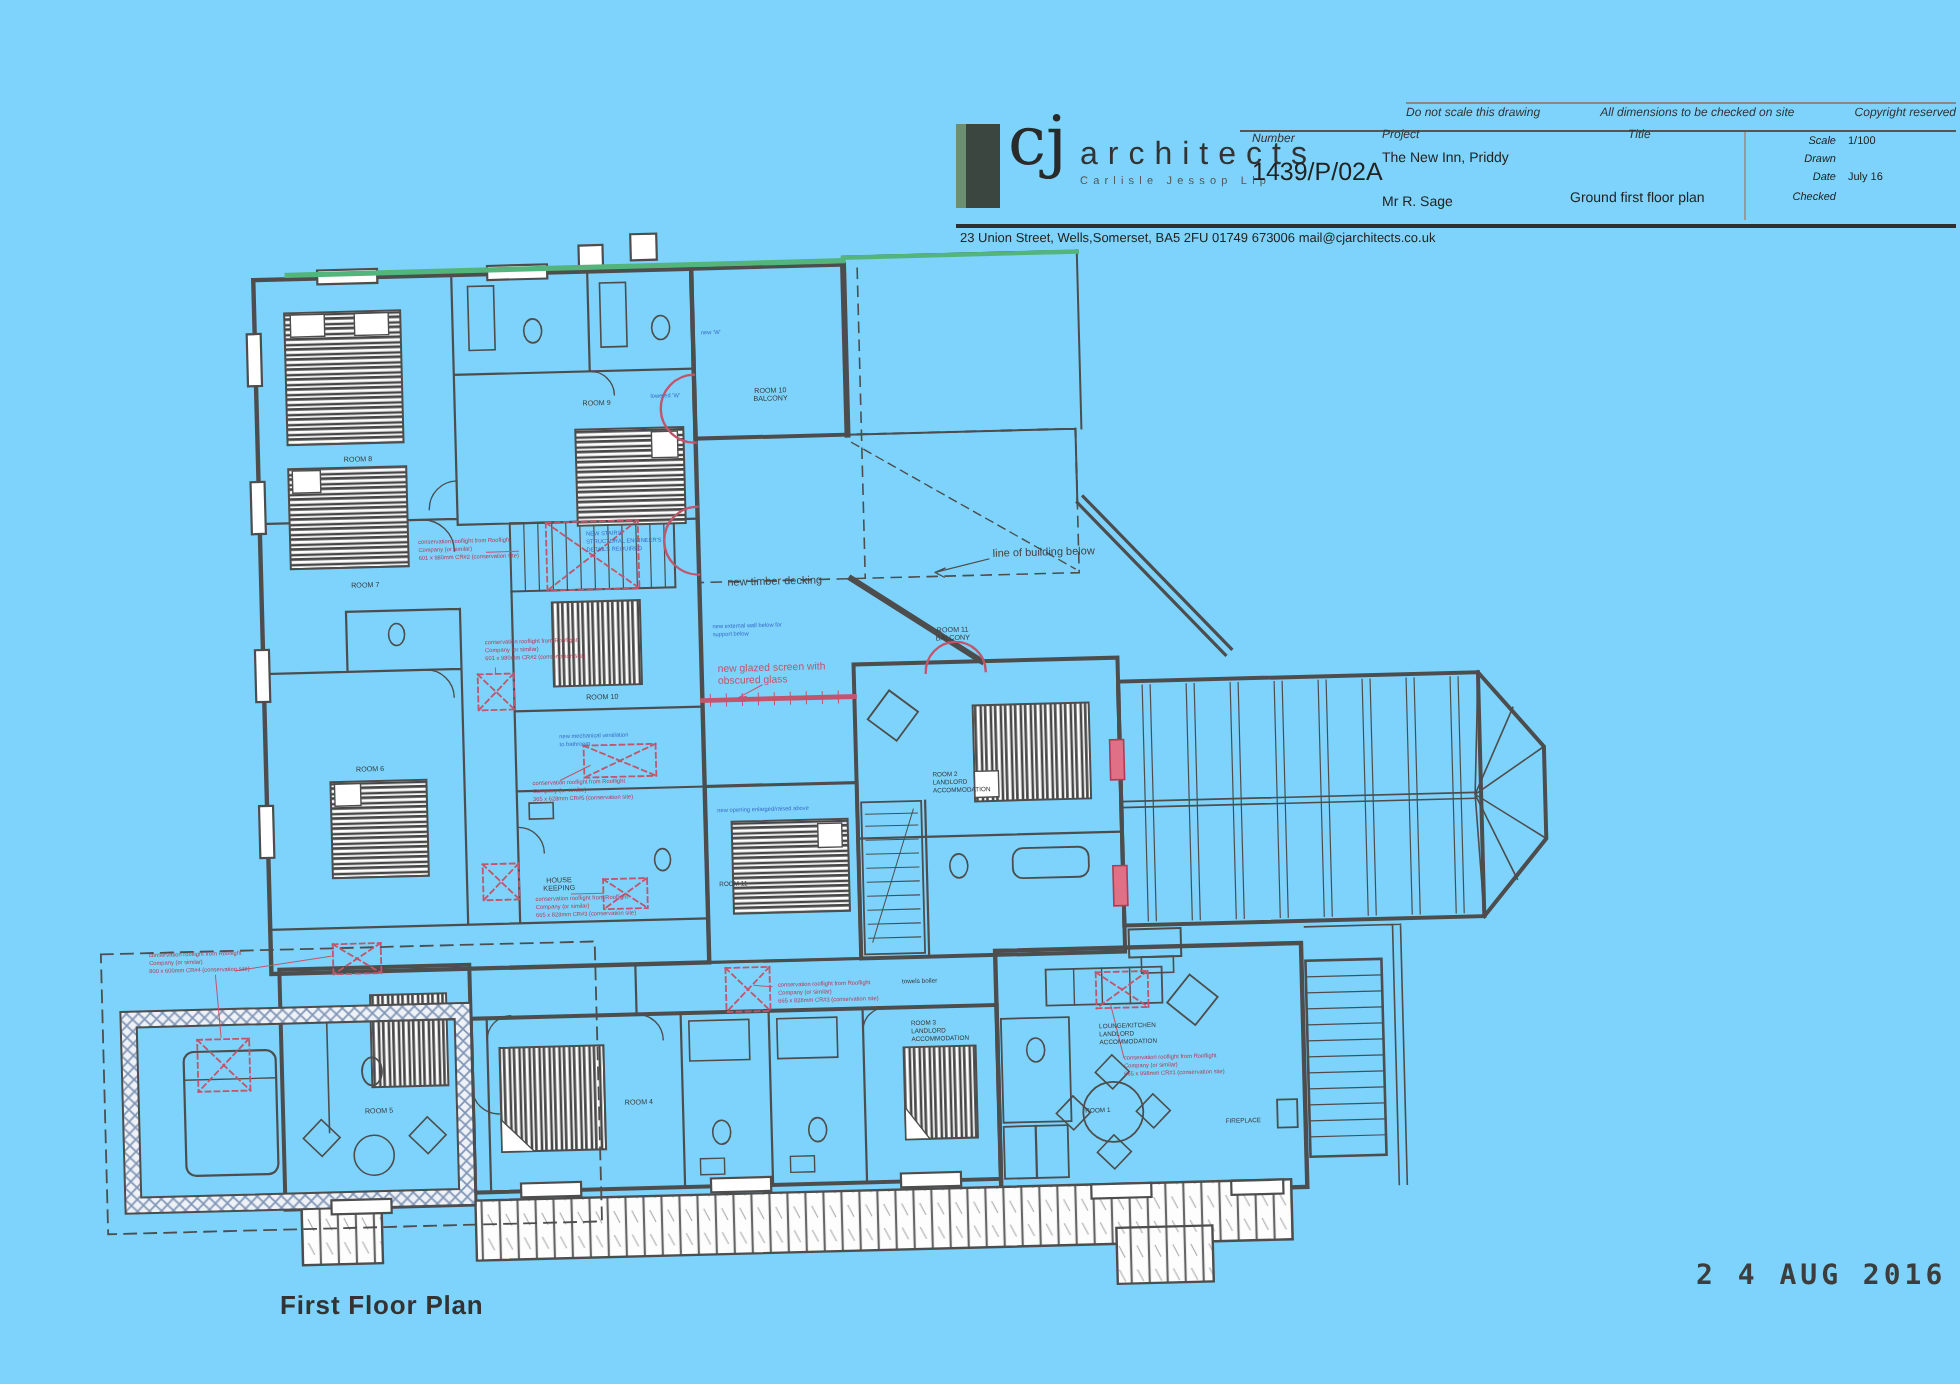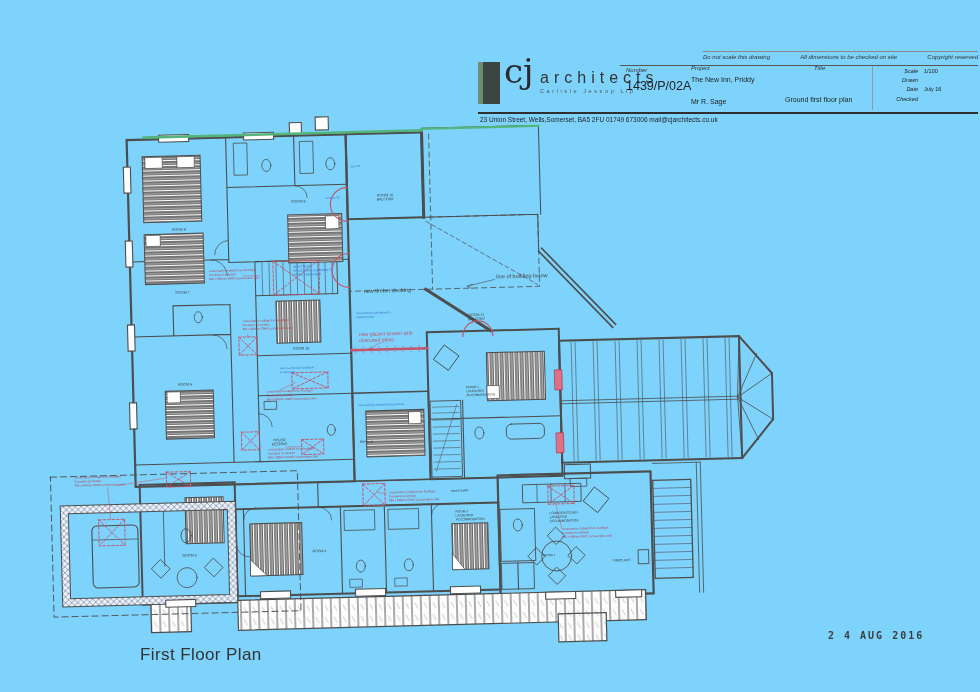--- a/index.html
+++ b/index.html
@@ -20,23 +20,23 @@
   .tb-sub{position:absolute;left:62px;top:38px;font-size:5.5px;letter-spacing:2.6px;color:#555;}
   .tb-lab{position:absolute;font-size:6px;font-style:italic;color:#333;}
   .tb-val{position:absolute;font-size:7px;color:#222;}
   .tb-number{position:absolute;left:148px;top:29px;font-size:12.5px;color:#222;}
   .tb-meta{position:absolute;left:398px;top:18px;width:100px;font-size:5.5px;color:#222;}
   .tb-meta .row{display:flex;margin-bottom:3.2px;}
   .tb-meta .ml{width:42px;text-align:right;font-style:italic;padding-right:6px;}
   .tb-div{position:absolute;left:394px;top:16px;height:44px;border-left:0.5px solid #999;}
   .tb-addr{position:absolute;left:2px;top:66px;font-size:6.5px;color:#222;}
 
-  .plan-title{position:absolute;left:140px;top:645px;font-size:17px;color:#333;letter-spacing:0.4px;}
-  .stamp{position:absolute;left:828px;top:630px;font-family:"DejaVu Sans Mono",monospace;
-         font-size:10px;font-weight:bold;letter-spacing:2px;color:#3d3d3d;}
+  .plan-title{position:absolute;left:140px;top:645px;font-size:13px;color:#333;letter-spacing:0.4px;font-weight:bold;}
+  .stamp{position:absolute;left:848px;top:630px;font-family:"DejaVu Sans Mono",monospace;
+         font-size:14px;font-weight:bold;letter-spacing:2px;color:#3d3d3d;}
 
   
   text{font-family:"Liberation Sans",sans-serif;stroke:none;}
   .rl{font-size:3.6px;fill:#3a3a3a;text-anchor:middle;}
   .rls{font-size:3.2px;fill:#3a3a3a;text-anchor:start;}
   .ra{font-size:2.9px;fill:#b53a4e;text-anchor:start;}
   .ba{font-size:2.9px;fill:#3a6bc4;text-anchor:start;}
   .bk{font-size:5.5px;fill:#444;text-anchor:start;}
   .rg{font-size:5.2px;fill:#c2556b;text-anchor:start;}
 </style>

